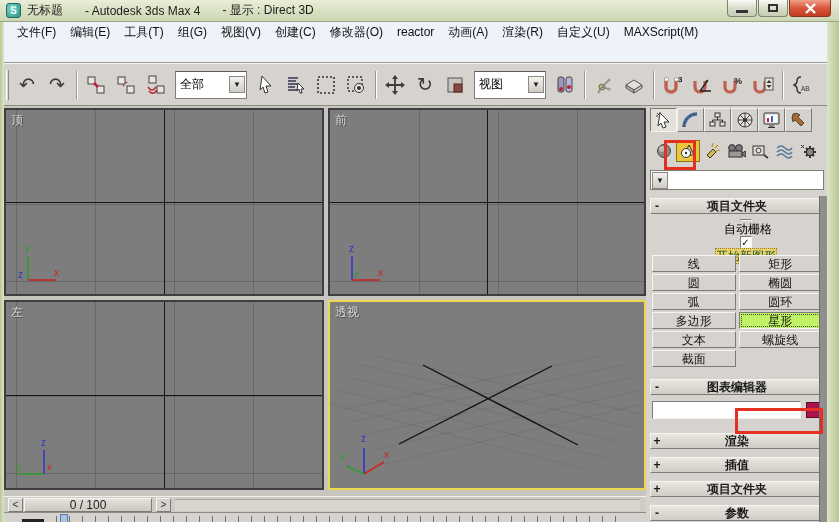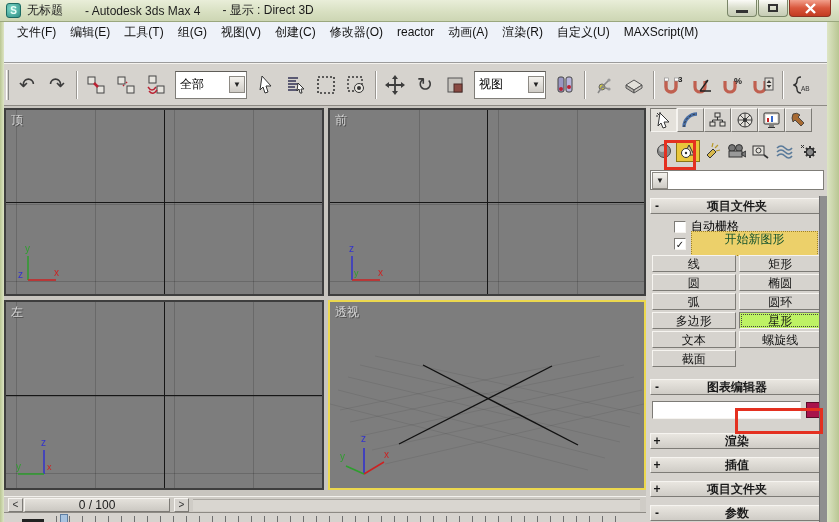--- a/index.html
+++ b/index.html
@@ -58,21 +58,21 @@
   .axline-v { position:absolute; left:50%; top:0; width:1px; height:100%; background:#161616; }
   .axline-h { position:absolute; top:50%; left:0; height:1px; width:100%; background:#161616; }
   .tripod { position:absolute; left:8px; bottom:4px; }
   .persp-svg { position:absolute; inset:0; }
 
   
   .timeslider { position:absolute; left:4px; top:496px; width:642px; height:16px; background:#cfccc6;
     border-top:1px solid #f2f0ec; display:flex; align-items:center; }
   .ts-arrow { width:15px; height:14px; border:1px solid; border-color:#f6f4f0 #7d7b76 #7d7b76 #f6f4f0;
     background:#d6d3ce; display:flex; align-items:center; justify-content:center; font-size:10px; color:#333; margin-left:4px; }
-  .ts-value { width:146px; height:14px; margin-left:1px; border:1px solid; border-color:#f6f4f0 #7d7b76 #7d7b76 #f6f4f0;
+  .ts-value { width:128px; height:14px; margin-left:1px; border:1px solid; border-color:#f6f4f0 #7d7b76 #7d7b76 #f6f4f0;
     background:linear-gradient(#e4e1db,#cbc8c2); text-align:center; line-height:13px; color:#1a1a1a; }
   .ts-track { flex:1; height:12px; margin:0 6px 0 4px; background:#d9d6d0; border-top:1px solid #aaa7a1; }
   .trackbar { position:absolute; left:4px; top:512px; width:642px; height:10px; background:#d6d3ce;
     border-top:1px solid #8d8a84; }
   .ticks { position:absolute; left:52px; top:3px; width:560px; height:7px;
     background:repeating-linear-gradient(to right,#6f6f6f 0 1px,transparent 1px 13px); }
   .frame0 { position:absolute; left:56px; top:1px; width:8px; height:9px; background:#a9c4e0; border:1px solid #5d7ea2; }
   .tb-partial { position:absolute; left:18px; top:6px; width:22px; height:4px; background:#222; }
 
   
@@ -86,21 +86,21 @@
   .pcat { width:24px; height:22px; display:flex; align-items:center; justify-content:center; }
   .pcat.hl { background:#e9c63b; border:1px solid #8a7514; }
   .pdrop { margin-top:6px; height:20px; background:#fff; border:1px solid #7f7d78; display:flex; align-items:center; }
   .pdrop .dd-text { flex:1; padding:0 4px; color:#111; }
 
   .rollout-h { height:16px; margin-top:8px; background:linear-gradient(#e9e6e0,#cfccc6);
     border:1px solid; border-color:#f6f4f0 #7d7b76 #7d7b76 #f6f4f0; display:flex; align-items:center; font-weight:bold; color:#1a1a1a; }
   .rollout-h .pm { width:12px; text-align:center; font-weight:bold; }
   .rollout-h .rtitle { flex:1; text-align:center; margin-right:12px; }
   .ot-body { padding:3px 2px 4px 2px; }
-  .chk-row { display:flex; align-items:center; height:15px; margin:2px 0 2px 22px; }
+  .chk-row { display:flex; align-items:center; height:15px; margin:2px 0 2px 22px;flex-direction:column; }
   .chk { width:12px; height:12px; background:#fff; border:1px solid; border-color:#7d7b76 #f6f4f0 #f6f4f0 #7d7b76;
     margin-right:5px; font-size:10px; line-height:11px; text-align:center; color:#111; }
   .snsbtn { flex:1; height:25px; background:#ecd06a; border:1px dotted #9b7f2c; color:#14532d; text-align:center; line-height:14px; margin-right:4px; }
   .ot-grid { display:grid; grid-template-columns:1fr 1fr; gap:2px 3px; margin-top:4px; }
   .obtn { height:17px; border:1px solid; border-color:#f6f4f0 #7d7b76 #7d7b76 #f6f4f0; background:#d6d3ce;
     text-align:center; line-height:16px; color:#111; }
   .obtn.active { background:#bef264; border-color:#7d7b76 #f6f4f0 #f6f4f0 #7d7b76; outline:1px dotted #444; outline-offset:-3px; }
   .nc-body { display:flex; align-items:center; padding:6px 2px; }
   .name-input { flex:1; height:18px; background:#fff; border:1px solid; border-color:#7d7b76 #f6f4f0 #f6f4f0 #7d7b76; }
   .swatch { width:16px; height:16px; background:#a8134b; border:1px solid #5c0a29; margin-left:5px; }

